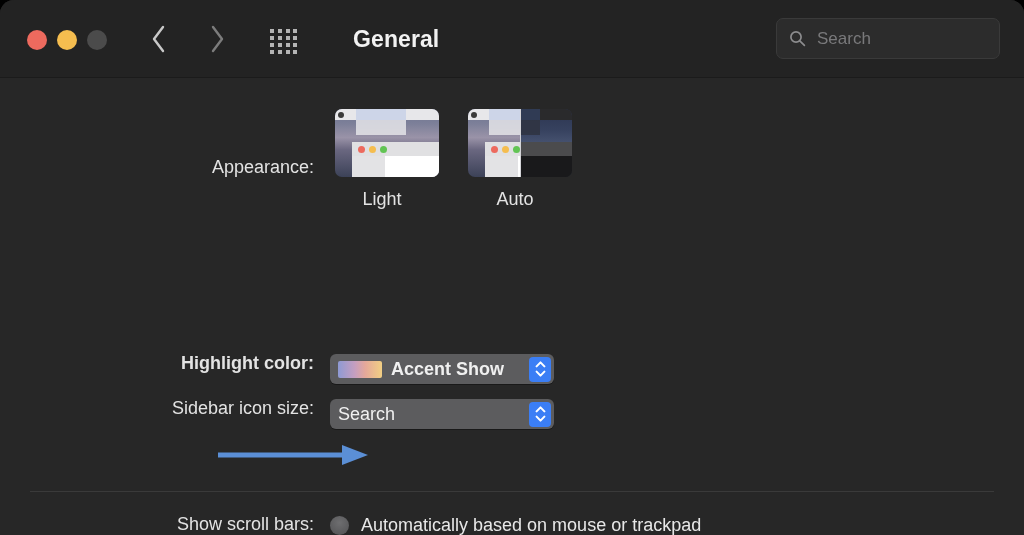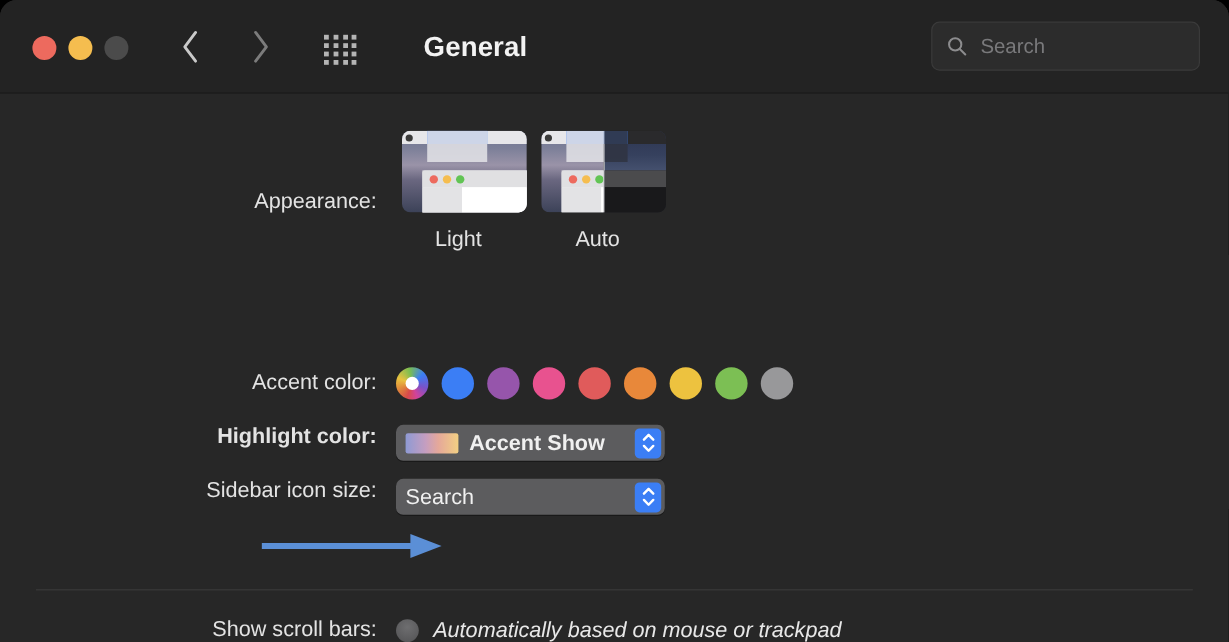--- a/index.html
+++ b/index.html
@@ -139,21 +139,21 @@
     padding-right: 16px;
     font-size: 18px;
     color: #e3e3e3;
     box-sizing: border-box;
     line-height: 1;
   }
 
   
   #row-appearance { left: 0; top: 26px; }
   #row-appearance .row-label { padding-top: 54px; }
-  .themes { display: flex; gap: 12px; }
+  .themes { display: flex; gap: 29px; }
   .theme { width: 104px; text-align: center; }
   .thumb {
     width: 104px;
     height: 68px;
     border-radius: 7px;
     position: relative;
     overflow: hidden;
     box-sizing: border-box;
   }
   .theme.selected .thumb-outer {
@@ -329,21 +329,21 @@
     position: absolute;
     left: 30px;
     right: 30px;
     top: 413px;
     height: 1px;
     background: #3a3a3a;
   }
 
   
   #row-scroll { left: 0; top: 437px; }
-  .radios { display: flex; flex-direction: column; gap: 13px; font-style: italic; }
+  .radios { display: flex; flex-direction: column; gap: 13px; }
   .radio-row { display: flex; align-items: center; }
   .radio {
     width: 19px; height: 19px; border-radius: 50%;
     flex: 0 0 auto;
     background: radial-gradient(circle at 50% 35%, #6e6e70 0%, #5a5a5c 70%, #4e4e50 100%);
     position: relative;
   }
   .radio-label {
     font-size: 18px;
     color: #e8e8e8;
@@ -482,36 +482,20 @@
                 </div>
               </div>
             </div>
           </div>
           <div class="theme-name">Auto</div>
         </div>
 
       </div>
     </div>
 
-    <div class="row" id="row-accent">
-      <div class="row-label">Accent color:</div>
-      <div class="swatches">
-        <span class="swatch multi">
-          <span class="dot"></span>
-        </span>
-        <span class="swatch" style="background:#3b7ef5"></span>
-        <span class="swatch" style="background:#9655ab"></span>
-        <span class="swatch" style="background:#e8528f"></span>
-        <span class="swatch" style="background:#e05b5b"></span>
-        <span class="swatch" style="background:#e8883a"></span>
-        <span class="swatch" style="background:#edc23f"></span>
-        <span class="swatch" style="background:#7cbf54"></span>
-        <span class="swatch" style="background:#98989a"></span>
-      </div>
-    </div>
 
     <div class="row" id="row-highlight">
       <div class="row-label">Highlight color:</div>
       <div class="popup" style="width:224px">
         <span class="grad"></span>
         <span class="ptext">Accent Show</span>
         <span class="stepper">
           <svg width="11" height="7" viewBox="0 0 11 7">
             <polyline points="1.6,5.4 5.5,1.4 9.4,5.4" fill="none" stroke="#ffffff" stroke-width="2" stroke-linecap="round" stroke-linejoin="round"></polyline>
           </svg>

